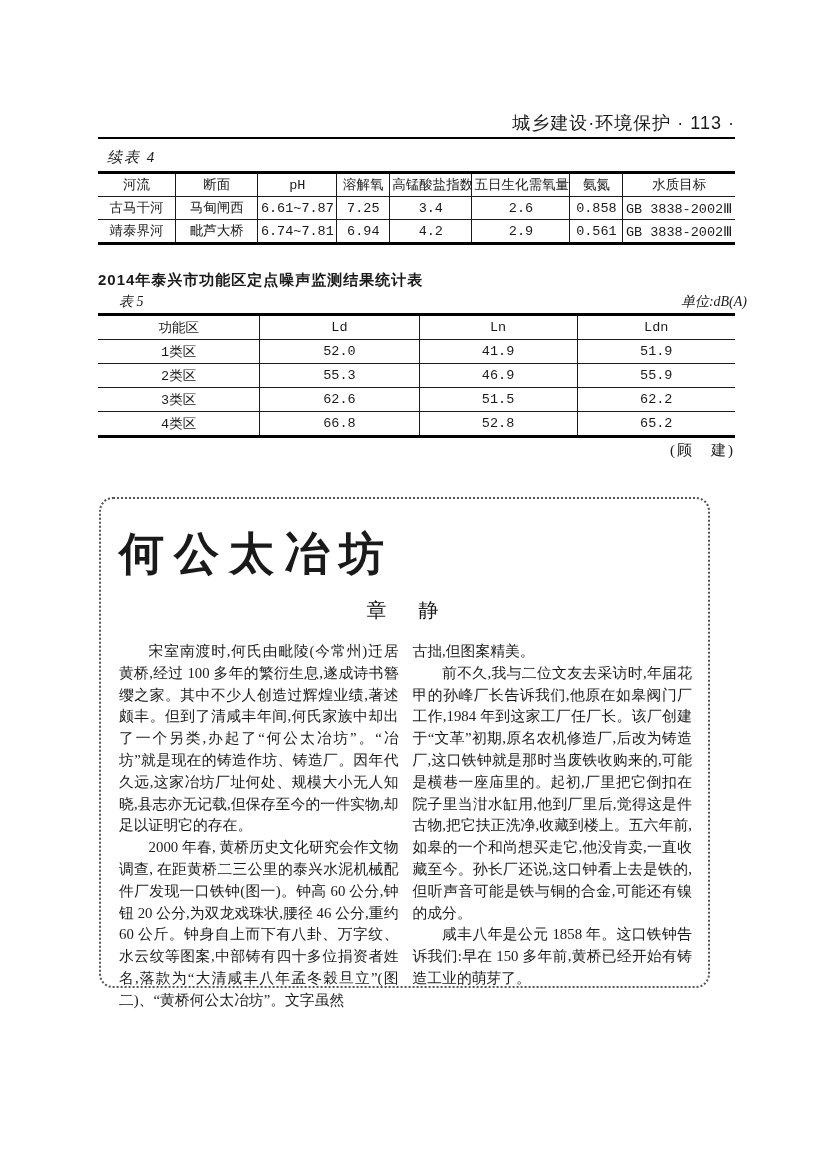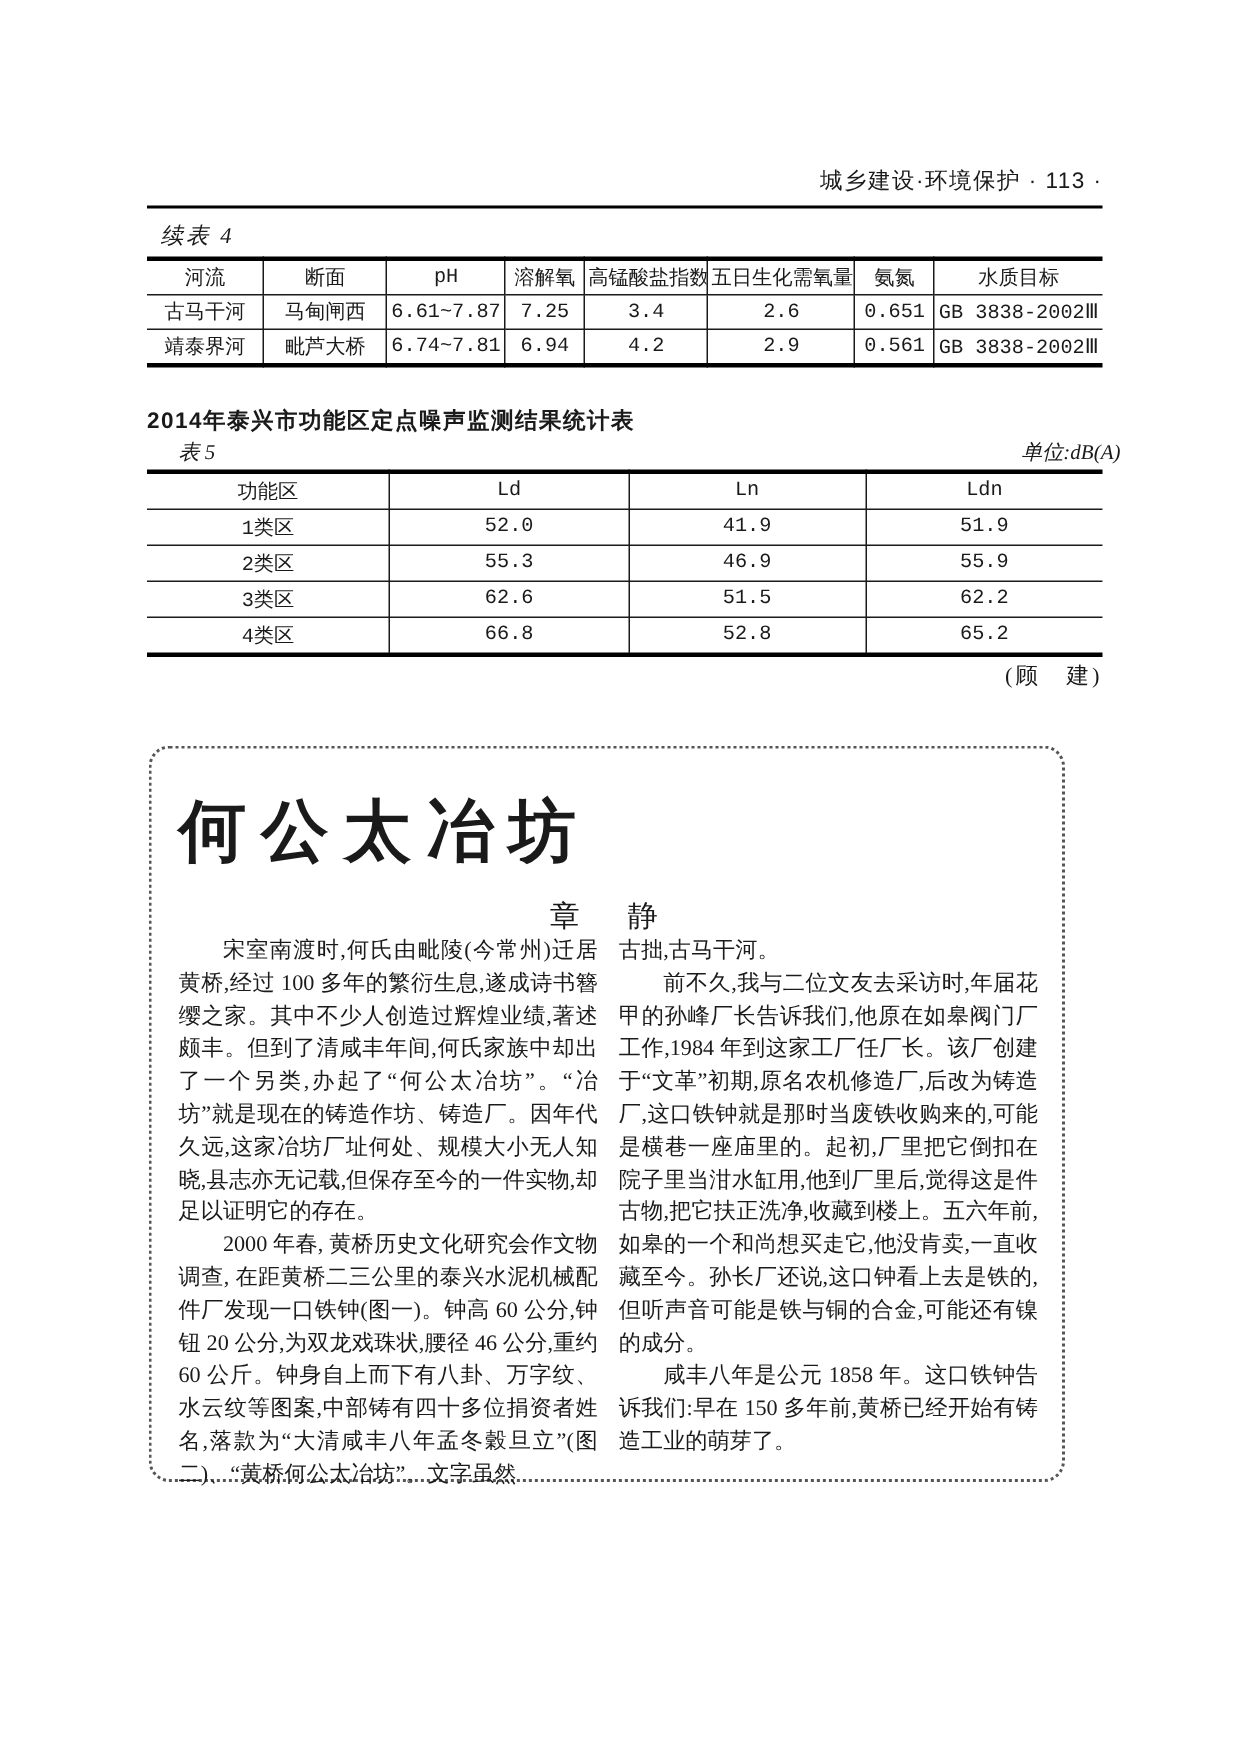--- a/index.html
+++ b/index.html
@@ -3,21 +3,21 @@
 <meta charset="utf-8">
 <style>
   html,body{margin:0;padding:0;background:#e8e8e8;}
   .page{
     position:relative;width:826px;height:1169px;margin:0 auto;
     background:#ffffff;color:#1a1a1a;overflow:hidden;
     font-family:"Liberation Serif","DejaVu Serif",serif;
   }
   .running-head{
     position:absolute;left:98px;top:111px;width:637px;
-    text-align:right;font-size:15px;letter-spacing:1px;
+    text-align:right;font-size:18px;letter-spacing:1px;
     font-family:"Liberation Sans","DejaVu Sans",sans-serif;
   }
   .header-rule{
     position:absolute;left:98px;top:137px;width:637px;height:2px;background:#000;
   }
   .t4-label{
     position:absolute;left:107px;top:148px;font-size:15px;font-style:italic;letter-spacing:2px;
   }
   table.datatable{
     position:absolute;left:98px;width:637px;table-layout:fixed;
@@ -52,21 +52,21 @@
     box-sizing:border-box;border:2px dotted #555;border-radius:14px;
     padding:25px 16px 0 18px;
   }
   .article-title{
     text-align:left;font-size:45px;font-weight:bold;letter-spacing:10px;
     font-family:"Liberation Serif","DejaVu Serif",serif;
   }
   .article-author{
     text-align:center;font-size:20px;margin-top:13px;letter-spacing:6px;
   }
-  .columns{display:flex;gap:14px;}
+  .columns{display:flex;gap:14px;margin-top:17px;}
   .col{flex:1;font-size:14.8px;line-height:21.8px;text-align:justify;}
   .col p{margin:0;}
   .col p.indent{text-indent:2em;}
 </style>
 </head>
 <body>
 
 <div class="page">
 
   <div class="running-head">
@@ -100,21 +100,21 @@
       </tr>
     </thead>
     <tbody>
       <tr>
         <td>古马干河</td>
         <td>马甸闸西</td>
         <td>6.61~7.87</td>
         <td>7.25</td>
         <td>3.4</td>
         <td>2.6</td>
-        <td>0.651</td>
+        <td>0.858</td>
         <td>GB 3838-2002Ⅲ</td>
       </tr>
       <tr>
         <td>靖泰界河</td>
         <td>毗芦大桥</td>
         <td>6.74~7.81</td>
         <td>6.94</td>
         <td>4.2</td>
         <td>2.9</td>
         <td>0.561</td>
@@ -176,20 +176,20 @@
 
   <div class="article-box">
     <div class="article-title">何公太冶坊</div>
     <div class="article-author">章　静</div>
     <div class="columns">
       <div class="col">
         <p class="indent">宋室南渡时,何氏由毗陵(今常州)迁居黄桥,经过 100 多年的繁衍生息,遂成诗书簪缨之家。其中不少人创造过辉煌业绩,著述颇丰。但到了清咸丰年间,何氏家族中却出了一个另类,办起了“何公太冶坊”。“冶坊”就是现在的铸造作坊、铸造厂。因年代久远,这家冶坊厂址何处、规模大小无人知晓,县志亦无记载,但保存至今的一件实物,却足以证明它的存在。</p>
         <p class="indent">2000 年春, 黄桥历史文化研究会作文物调查, 在距黄桥二三公里的泰兴水泥机械配件厂发现一口铁钟(图一)。钟高 60 公分,钟钮 20 公分,为双龙戏珠状,腰径 46 公分,重约 60 公斤。钟身自上而下有八卦、万字纹、水云纹等图案,中部铸有四十多位捐资者姓名,落款为“大清咸丰八年孟冬穀旦立”(图二)、“黄桥何公太冶坊”。文字虽然</p>
       </div>
       <div class="col">
-        <p>古拙,古马干河。</p>
+        <p>古拙,但图案精美。</p>
         <p class="indent">前不久,我与二位文友去采访时,年届花甲的孙峰厂长告诉我们,他原在如皋阀门厂工作,1984 年到这家工厂任厂长。该厂创建于“文革”初期,原名农机修造厂,后改为铸造厂,这口铁钟就是那时当废铁收购来的,可能是横巷一座庙里的。起初,厂里把它倒扣在院子里当泔水缸用,他到厂里后,觉得这是件古物,把它扶正洗净,收藏到楼上。五六年前,如皋的一个和尚想买走它,他没肯卖,一直收藏至今。孙长厂还说,这口钟看上去是铁的,但听声音可能是铁与铜的合金,可能还有镍的成分。</p>
         <p class="indent">咸丰八年是公元 1858 年。这口铁钟告诉我们:早在 150 多年前,黄桥已经开始有铸造工业的萌芽了。</p>
       </div>
     </div>
   </div>
 
 </div>
 
 </body></html>

